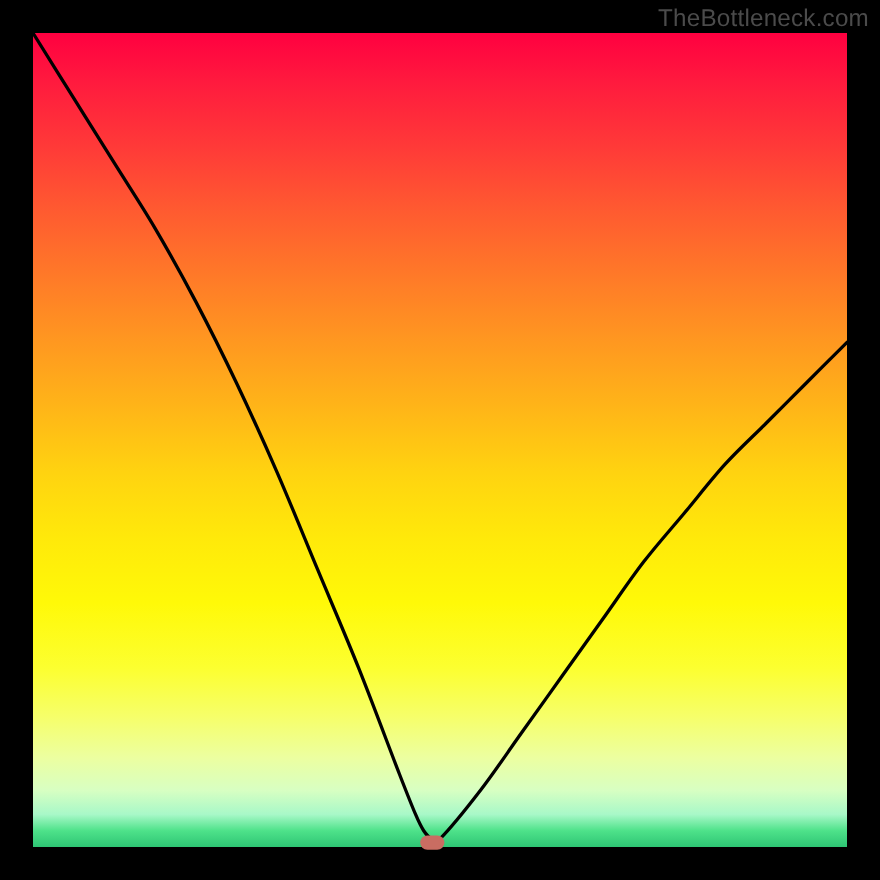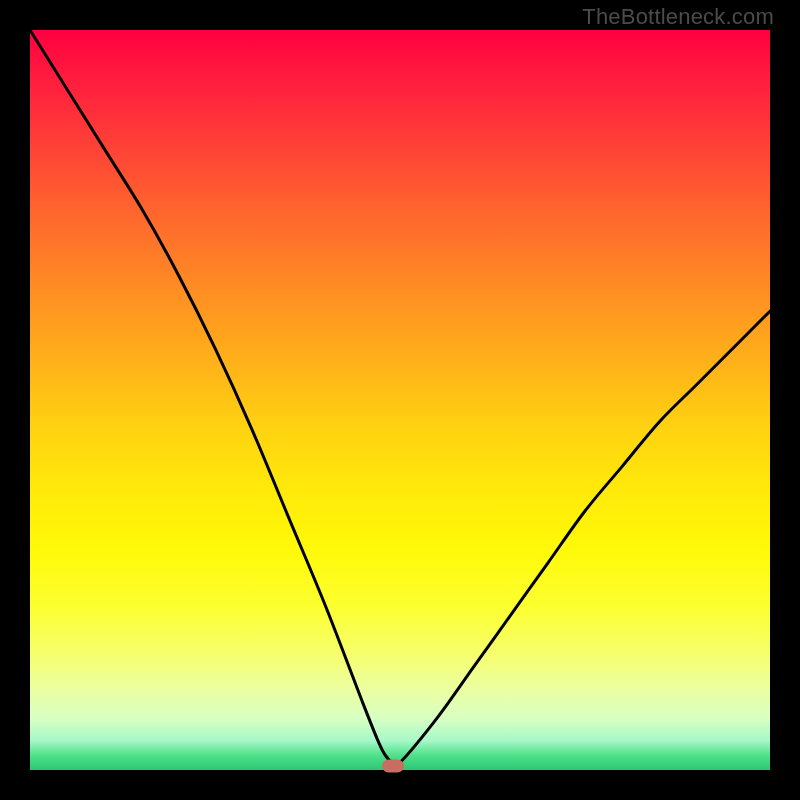--- a/index.html
+++ b/index.html
@@ -63,21 +63,21 @@
     position: absolute;
     width: 22px;
     height: 13px;
     border-radius: 7px;
     background: #c96d62;
     transform: translate(-50%, -50%);
   }
   .watermark {
     position: absolute;
     top: 4px;
-    right: 26px;
+    right: 10px;
     color: #4b4b4b;
     font-size: 22px;
     font-weight: 500;
     letter-spacing: 0.2px;
     user-select: none;
   }
 </style>
 </head>
 <body>
 

